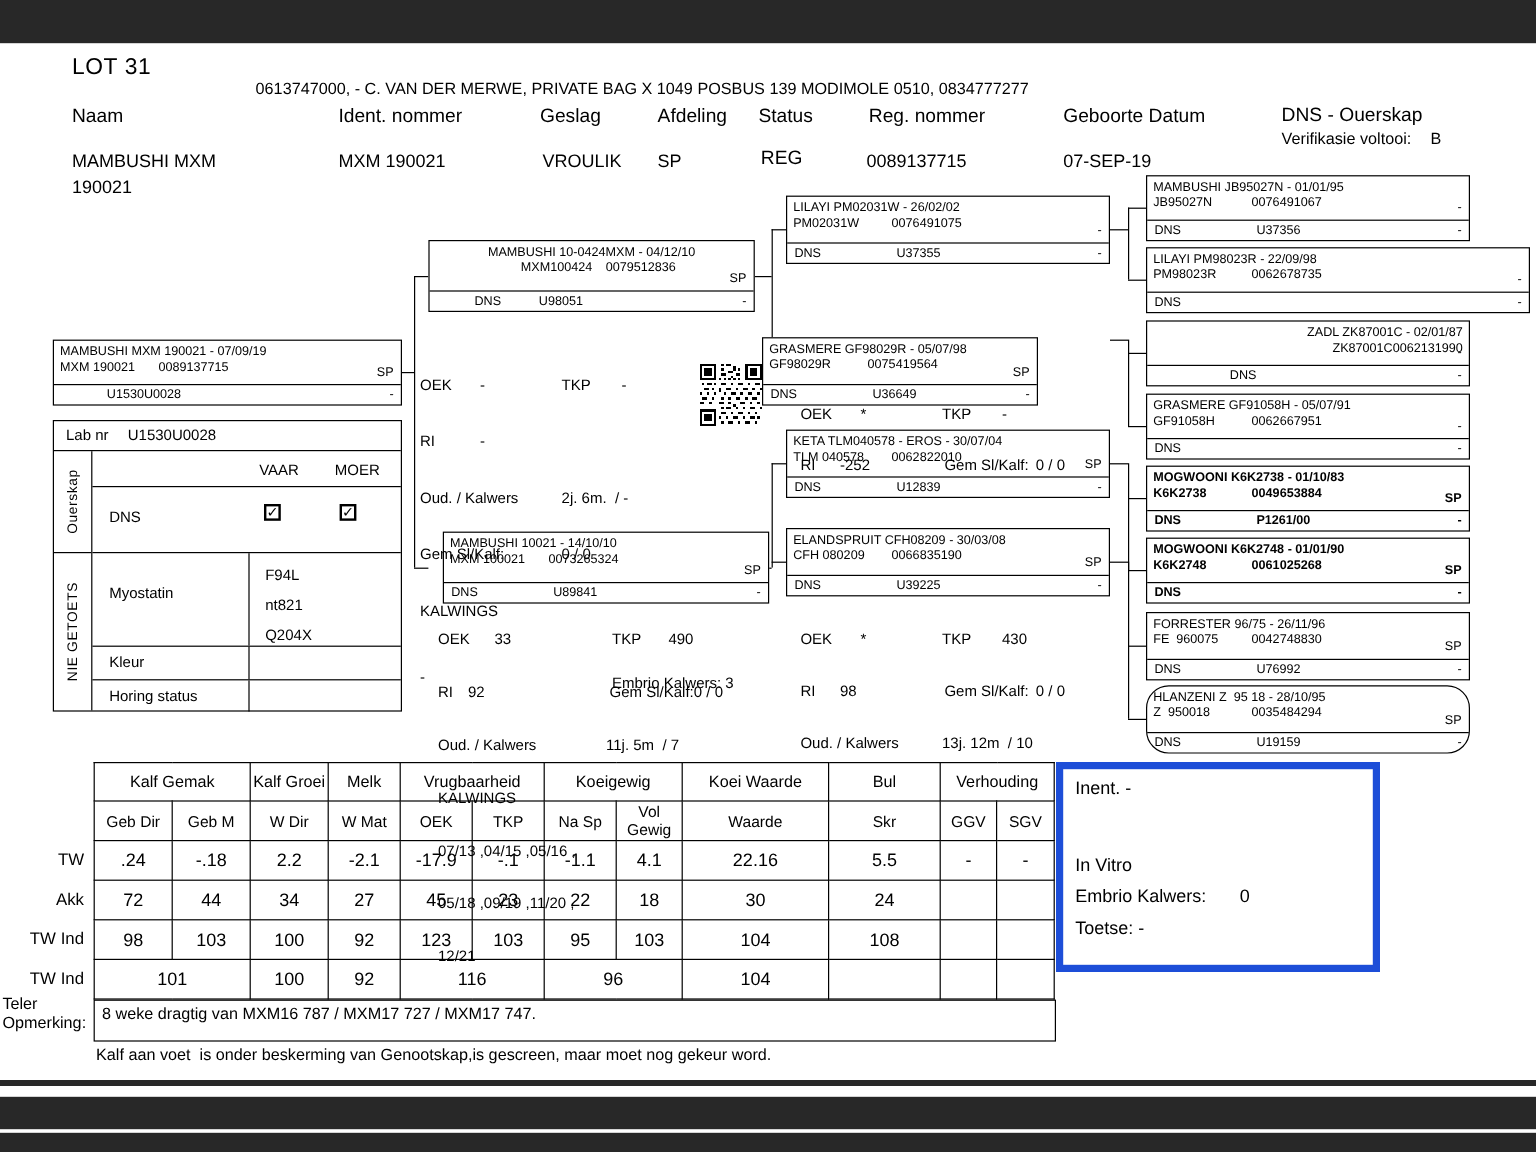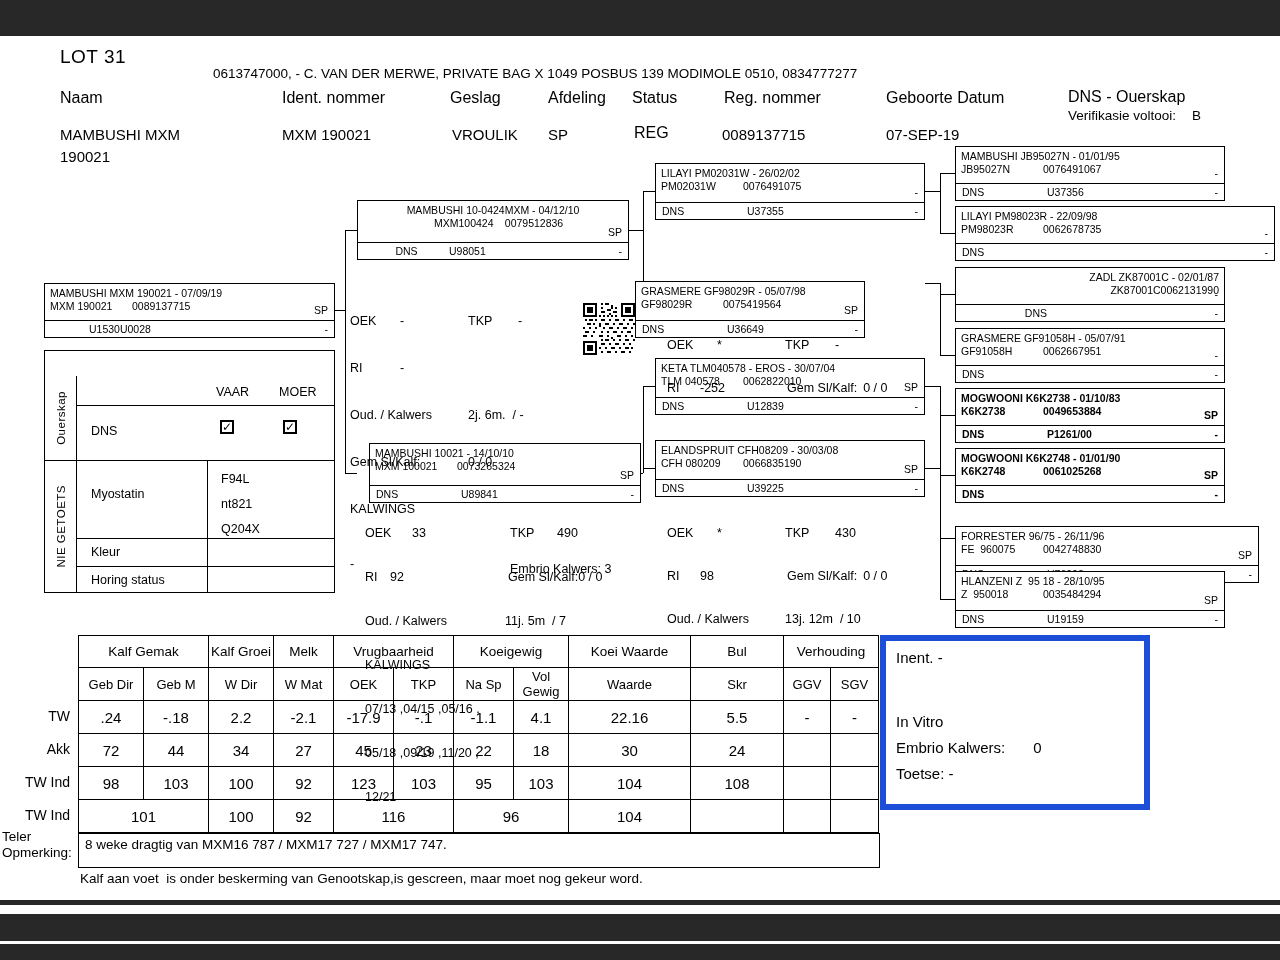--- a/index.html
+++ b/index.html
@@ -168,22 +168,22 @@
       <div class="card" style="left: 655px; top: 163px; width: 270px; height: 57px;"><div class="ctop"><div class="nm">LILAYI PM02031W - 26/02/02</div><div class="id2"><span class="cid">PM02031W</span><span>0076491075</span></div><div class="badge">-</div></div><div class="cbot"><span class="dl">DNS</span><span>U37355</span><span class="dash">-</span></div></div>
       <div class="card" style="left: 635px; top: 255px; width: 230px; height: 57px; margin-top: 26px;"><div class="ctop"><div class="nm">GRASMERE GF98029R - 05/07/98</div><div class="id2"><span class="cid">GF98029R</span><span>0075419564</span></div><div class="badge">SP</div></div><div class="cbot"><span class="dl">DNS</span><span>U36649</span><span class="dash">-</span></div></div>
       <div class="card" style="left: 655px; top: 358px; width: 270px; height: 57px;"><div class="ctop"><div class="nm">KETA TLM040578 - EROS - 30/07/04</div><div class="id2"><span class="cid">TLM 040578</span><span>0062822010</span></div><div class="badge">SP</div></div><div class="cbot"><span class="dl">DNS</span><span>U12839</span><span class="dash">-</span></div></div>
       <div class="card" style="left: 655px; top: 440px; width: 270px; height: 57px;"><div class="ctop"><div class="nm">ELANDSPRUIT CFH08209 - 30/03/08</div><div class="id2"><span class="cid">CFH 080209</span><span>0066835190</span></div><div class="badge">SP</div></div><div class="cbot"><span class="dl">DNS</span><span>U39225</span><span class="dash">-</span></div></div>
       <div class="card" style="left: 955px; top: 146px; width: 270px; height: 55px;"><div class="ctop"><div class="nm">MAMBUSHI JB95027N - 01/01/95</div><div class="id2"><span class="cid">JB95027N</span><span>0076491067</span></div><div class="badge">-</div></div><div class="cbot"><span class="dl">DNS</span><span>U37356</span><span class="dash">-</span></div></div>
       <div class="card" style="left: 955px; top: 206px; width: 320px; height: 55px;"><div class="ctop"><div class="nm">LILAYI PM98023R - 22/09/98</div><div class="id2"><span class="cid">PM98023R</span><span>0062678735</span></div><div class="badge">-</div></div><div class="cbot"><span class="dl">DNS</span><span></span><span class="dash">-</span></div></div>
       <div class="card" style="left: 955px; top: 267px; width: 270px; height: 55px; text-align: right;"><div class="ctop"><div class="nm">ZADL ZK87001C - 02/01/87</div><div class="id2"><span class="cid">ZK87001C</span><span>0062131990</span></div><div class="badge">-</div></div><div class="cbot"><span class="dl">DNS</span><span></span><span class="dash">-</span></div></div>
       <div class="card" style="left: 955px; top: 328px; width: 270px; height: 55px;"><div class="ctop"><div class="nm">GRASMERE GF91058H - 05/07/91</div><div class="id2"><span class="cid">GF91058H</span><span>0062667951</span></div><div class="badge">-</div></div><div class="cbot"><span class="dl">DNS</span><span></span><span class="dash">-</span></div></div>
       <div class="card" style="left: 955px; top: 388px; width: 270px; height: 55px; font-weight: bold;"><div class="ctop"><div class="nm">MOGWOONI K6K2738 - 01/10/83</div><div class="id2"><span class="cid">K6K2738</span><span>0049653884</span></div><div class="badge">SP</div></div><div class="cbot"><span class="dl">DNS</span><span>P1261/00</span><span class="dash">-</span></div></div>
       <div class="card" style="left: 955px; top: 448px; width: 270px; height: 55px; font-weight: bold;"><div class="ctop"><div class="nm">MOGWOONI K6K2748 - 01/01/90</div><div class="id2"><span class="cid">K6K2748</span><span>0061025268</span></div><div class="badge">SP</div></div><div class="cbot"><span class="dl">DNS</span><span></span><span class="dash">-</span></div></div>
-      <div class="card" style="left: 955px; top: 526px; width: 304px; height: 57px; padding-left: 12px;"><div class="ctop"><div class="nm">FORRESTER 96/75 - 26/11/96</div><div class="id2"><span class="cid">FE  960075</span><span>0042748830</span></div><div class="badge">SP</div></div><div class="cbot"><span class="dl">DNS</span><span>U76992</span><span class="dash">-</span></div></div>
-      <div class="card" style="left: 955px; top: 571px; width: 270px; height: 57px;"><div class="ctop"><div class="nm">HLANZENI Z  95 18 - 28/10/95</div><div class="id2"><span class="cid">Z  950018</span><span>0035484294</span></div><div class="badge">SP</div></div><div class="cbot"><span class="dl">DNS</span><span>U19159</span><span class="dash">-</span></div></div>
+      <div class="card" style="left: 955px; top: 510px; width: 270px; height: 57px; padding-left: 12px;"><div class="ctop"><div class="nm">FORRESTER 96/75 - 26/11/96</div><div class="id2"><span class="cid">FE  960075</span><span>0042748830</span></div><div class="badge">SP</div></div><div class="cbot"><span class="dl">DNS</span><span>U76992</span><span class="dash">-</span></div></div>
+      <div class="card" style="left: 955px; top: 571px; width: 270px; height: 57px; border-radius: 19px;"><div class="ctop"><div class="nm">HLANZENI Z  95 18 - 28/10/95</div><div class="id2"><span class="cid">Z  950018</span><span>0035484294</span></div><div class="badge">SP</div></div><div class="cbot"><span class="dl">DNS</span><span>U19159</span><span class="dash">-</span></div></div>
     </div>
 
   <div class="stats s19" style="left:350px;top:286px">
     <div class="srow"><span class="iw50">OEK</span><span class="iw68">-</span><span class="iw50">TKP</span><span>-</span></div>
     <div class="srow"><span class="iw50">RI</span><span>-</span></div>
     <div class="srow"><span class="iw118">Oud. / Kalwers</span><span>2j. 6m.  / -</span></div>
     <div class="srow"><span class="iw118">Gem Sl/Kalf:</span><span>0 / 0</span></div>
     <div class="srow"><span>KALWINGS</span></div>
     <div class="srow mt8"><span>-</span></div>
   </div>
@@ -204,20 +204,23 @@
     <div class="srow"><span class="iw33">RI</span><span class="iw87">-252</span><span>Gem Sl/Kalf:</span><span class="ml6">0 / 0</span></div>
   </div>
 
   <div class="stats s15" style="left:667px;top:498px">
     <div class="srow"><span class="iw50">OEK</span><span class="iw68">*</span><span class="iw50">TKP</span><span>430</span></div>
     <div class="srow"><span class="iw33">RI</span><span class="iw87">98</span><span>Gem Sl/Kalf:</span><span class="ml6">0 / 0</span></div>
     <div class="srow"><span class="iw118">Oud. / Kalwers</span><span>13j. 12m  / 10</span></div>
   </div>
 
   <div class="labbox">
+    <div class="labhead">
+      <span>Lab nr</span><span class="labnr">U1530U0028</span>
+    </div>
     <div class="labgrid">
       <div class="vstrip">
         <div class="vsec vsec1">
             <span class="vtext">Ouerskap</span>
           </div>
         <div class="vsec vsec2">
             <span class="vtext">NIE GETOETS</span>
           </div>
       </div>
       <div class="labmain">

